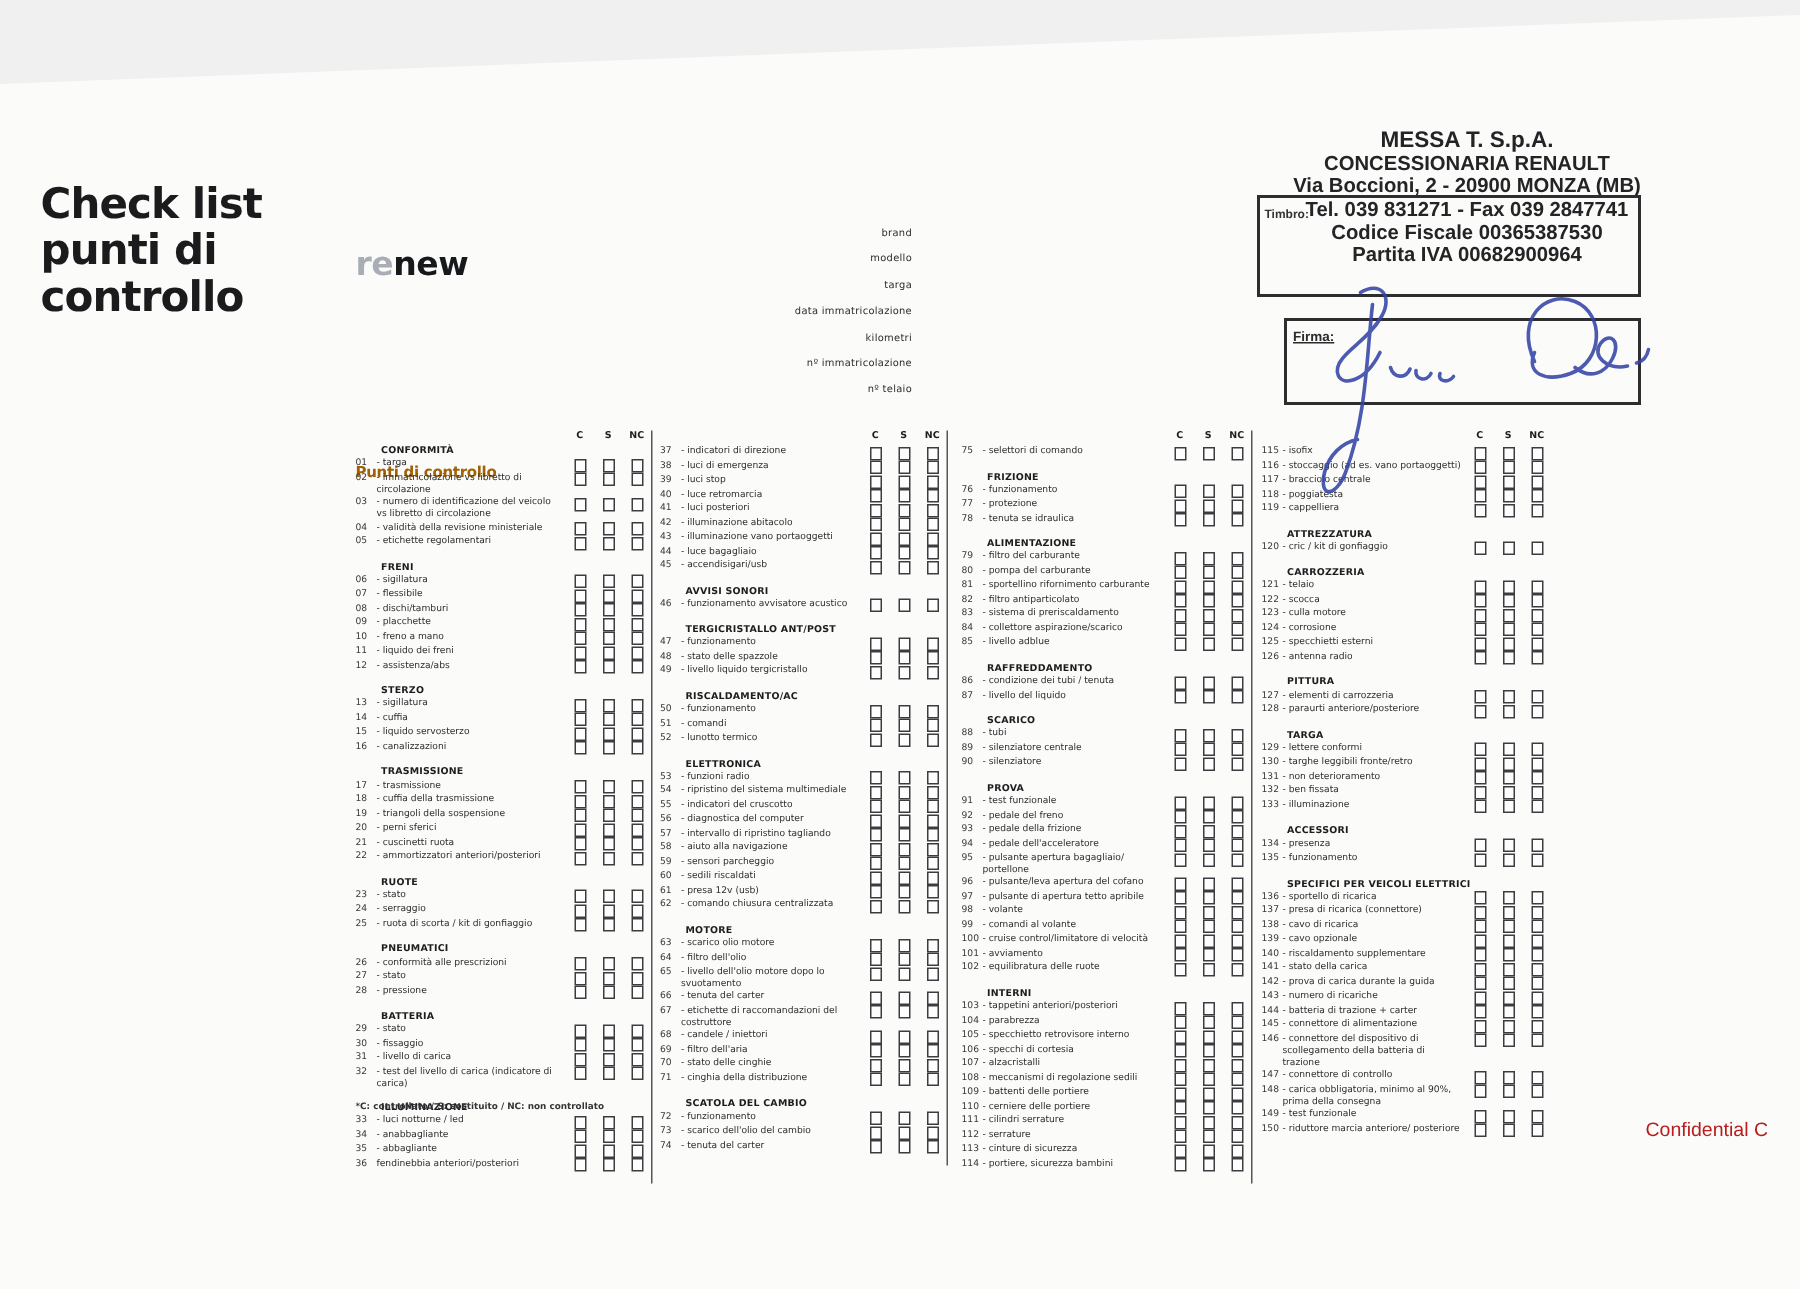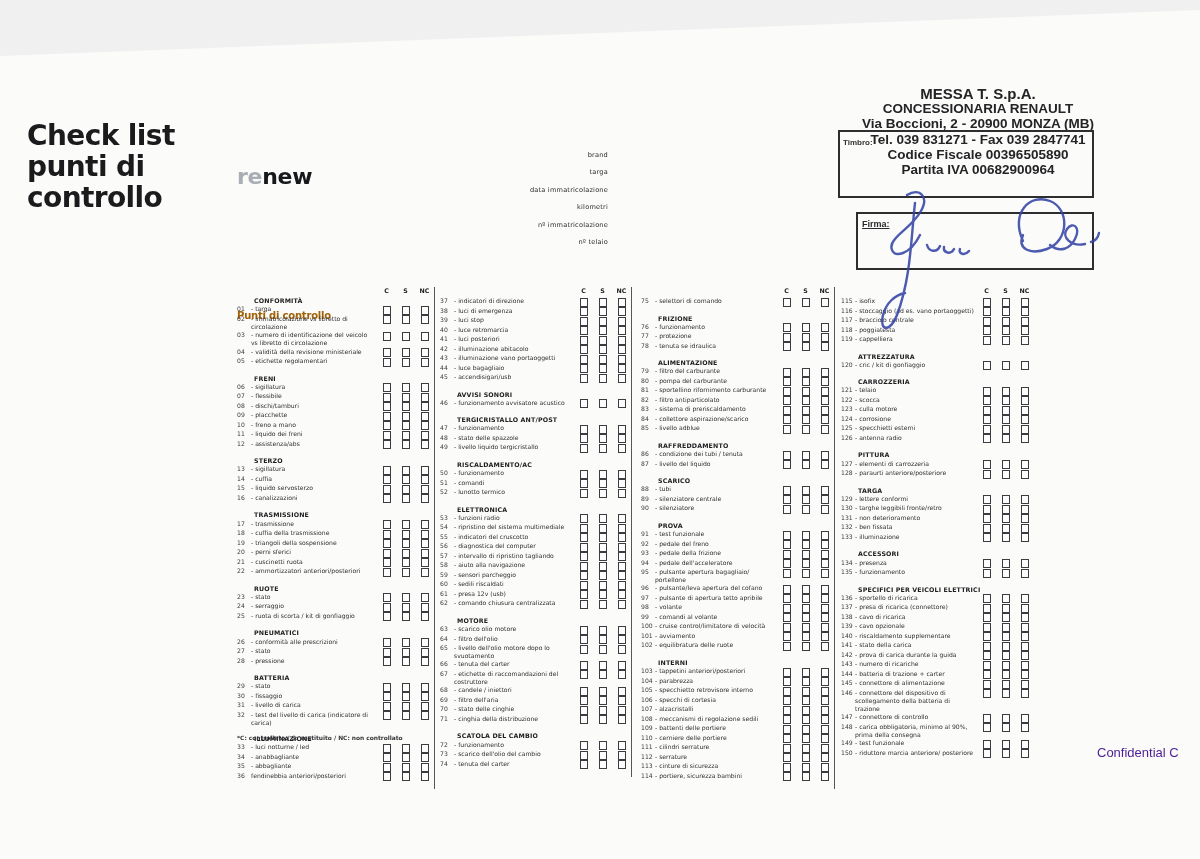--- a/index.html
+++ b/index.html
@@ -57,41 +57,45 @@
     font-family:"Liberation Sans",sans-serif;font-weight:bold;color:#242426;
     font-size:13.5px;line-height:15.2px;white-space:nowrap;
   }
   .stamp-text div:first-child{font-size:15px;text-align:center;}
   .timbro-box{position:absolute;left:838px;top:130px;width:252px;height:64px;border:2px solid #2e2e30;}
   .timbro-label{position:absolute;left:843px;top:138px;font-size:8px;font-weight:bold;color:#333;font-family:"Liberation Sans",sans-serif;}
   .firma-box{position:absolute;left:856px;top:212px;width:234px;height:54px;border:2px solid #2e2e30;}
   .firma-label{position:absolute;left:862px;top:219px;font-size:9px;font-weight:bold;color:#2b2b2d;font-family:"Liberation Sans",sans-serif;text-decoration:underline;}
   .signature{position:absolute;left:845px;top:183px;width:258px;height:162px;pointer-events:none;}
 
-  .confidential{position:absolute;left:1097px;top:745px;font-size:13px;color:#4c1d95;font-family:"Liberation Sans",sans-serif;}
+  .confidential{position:absolute;left:1097px;top:745px;font-size:13px;color:#b91c1c;font-family:"Liberation Sans",sans-serif;}
 </style>
 </head>
 <body>
 
 <div class="scan-band"></div>
 
 <div class="page-title">
   <div>Check list</div>
   <div>punti di</div>
   <div>controllo</div>
 </div>
 
 <div class="logo"><span class="re">re</span><span class="new">new</span></div>
 
 <div class="vform">
     <div class="form-row">
       <span class="form-label">brand</span>
       <span class="form-line"></span>
     </div>
     <div class="form-row">
+      <span class="form-label">modello</span>
+      <span class="form-line"></span>
+    </div>
+    <div class="form-row">
       <span class="form-label">targa</span>
       <span class="form-line"></span>
     </div>
     <div class="form-row">
       <span class="form-label">data immatricolazione</span>
       <span class="form-line"></span>
     </div>
     <div class="form-row">
       <span class="form-label">kilometri</span>
       <span class="form-line"></span>
@@ -2475,21 +2479,21 @@
     </div>
   </div>
 
 <div class="footnote">*C: controllato / S: sostituito / NC: non controllato</div>
 
 <div class="stamp-text">
     <div class="stamp-line">MESSA T. S.p.A.</div>
     <div class="stamp-line">CONCESSIONARIA RENAULT</div>
     <div class="stamp-line">Via Boccioni, 2 - 20900 MONZA (MB)</div>
     <div class="stamp-line">Tel. 039 831271 - Fax 039 2847741</div>
-    <div class="stamp-line">Codice Fiscale 00396505890</div>
+    <div class="stamp-line">Codice Fiscale 00365387530</div>
     <div class="stamp-line">Partita IVA 00682900964</div>
   </div>
 <div class="timbro-box"></div>
 <div class="timbro-label">Timbro:</div>
 
 <div class="firma-box"></div>
 <div class="firma-label">Firma:</div>
 
 <svg class="signature" viewBox="0 0 258 162" xmlns="http://www.w3.org/2000/svg">
   <g fill="none" stroke-width="2.4" stroke-linecap="round" opacity="0.88">

